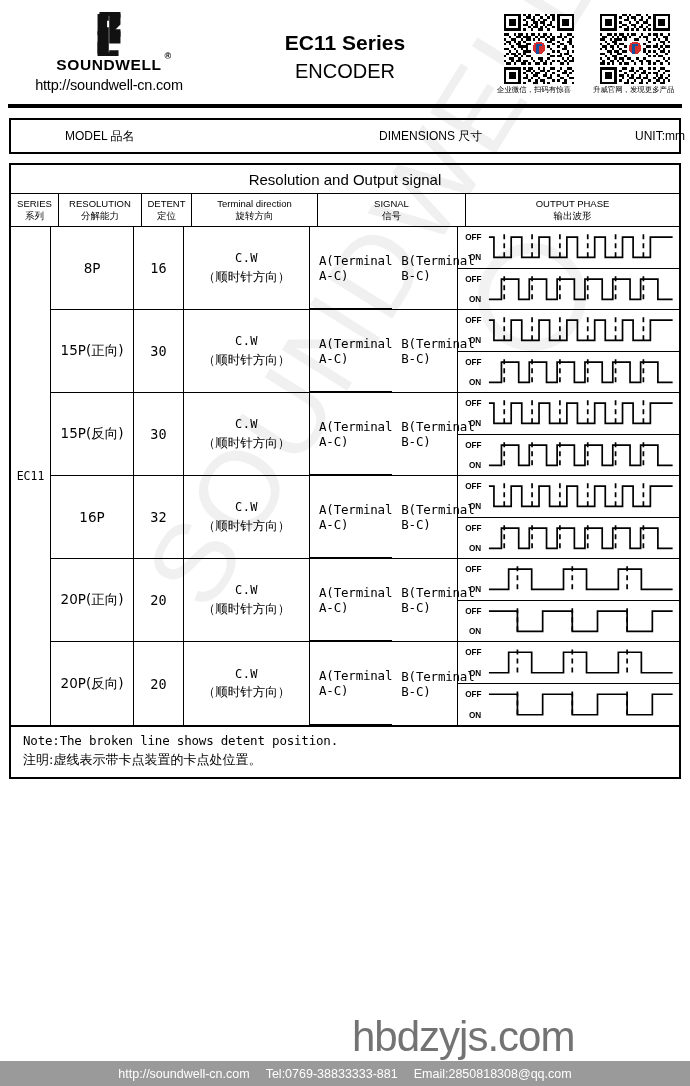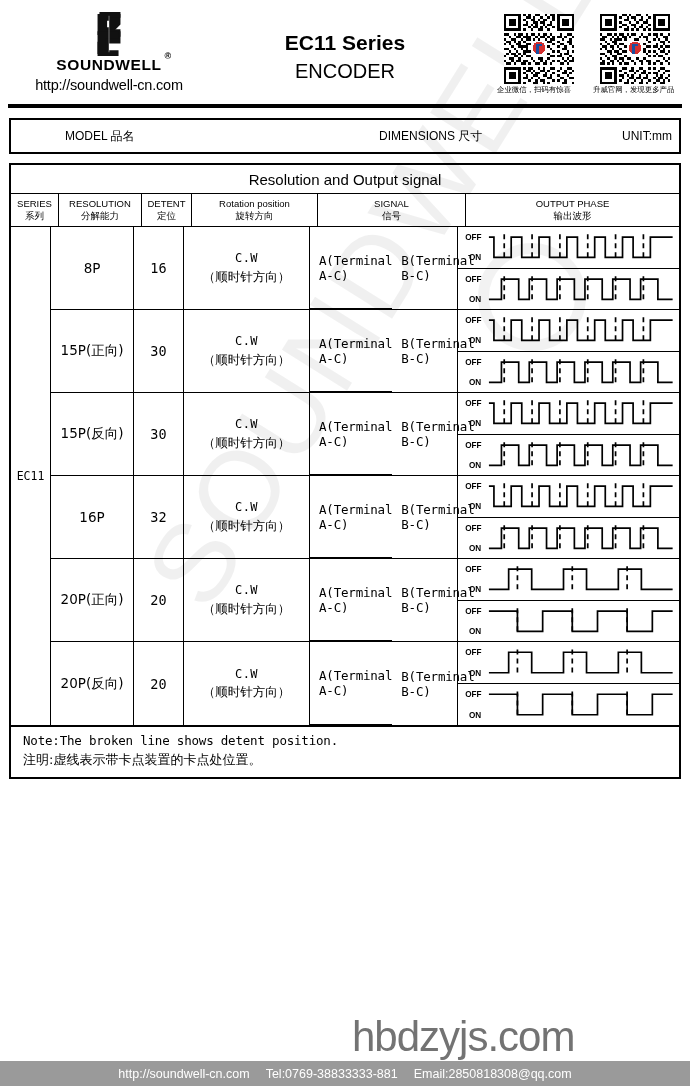--- a/index.html
+++ b/index.html
@@ -48,21 +48,21 @@
 
   
   .model-bar{
     position:absolute;left:9px;top:118px;width:672px;height:36px;
     border:2.5px solid #000;box-sizing:border-box;
   }
   .model-bar span{position:absolute;top:50%;transform:translateY(-50%);
     font-size:12px;white-space:nowrap;}
   .mb-model{left:54px;}
   .mb-dim{left:368px;}
-  .mb-unit{left:611px;}
+  .mb-unit{left:624px;}
 
   
   .tbl{
     position:absolute;left:9px;top:163px;width:672px;
     border:2.5px solid #000;box-sizing:border-box;background:transparent;
   }
   .tbl-title{
     height:29px;line-height:29px;text-align:center;font-size:15px;
     border-bottom:1.6px solid #000;box-sizing:border-box;
   }
@@ -628,21 +628,21 @@
       </div>
       <div class="cell c2">
         <div class="h-en">RESOLUTION</div>
         <div class="h-cn">分解能力</div>
       </div>
       <div class="cell c3">
         <div class="h-en">DETENT</div>
         <div class="h-cn">定位</div>
       </div>
       <div class="cell c4">
-        <div class="h-en">Rotation position</div>
+        <div class="h-en">Terminal direction</div>
         <div class="h-cn">旋转方向</div>
       </div>
       <div class="cell c5">
         <div class="h-en">SIGNAL</div>
         <div class="h-cn">信号</div>
       </div>
       <div class="cell c6">
         <div class="h-en">OUTPUT PHASE</div>
         <div class="h-cn">输出波形</div>
       </div>

